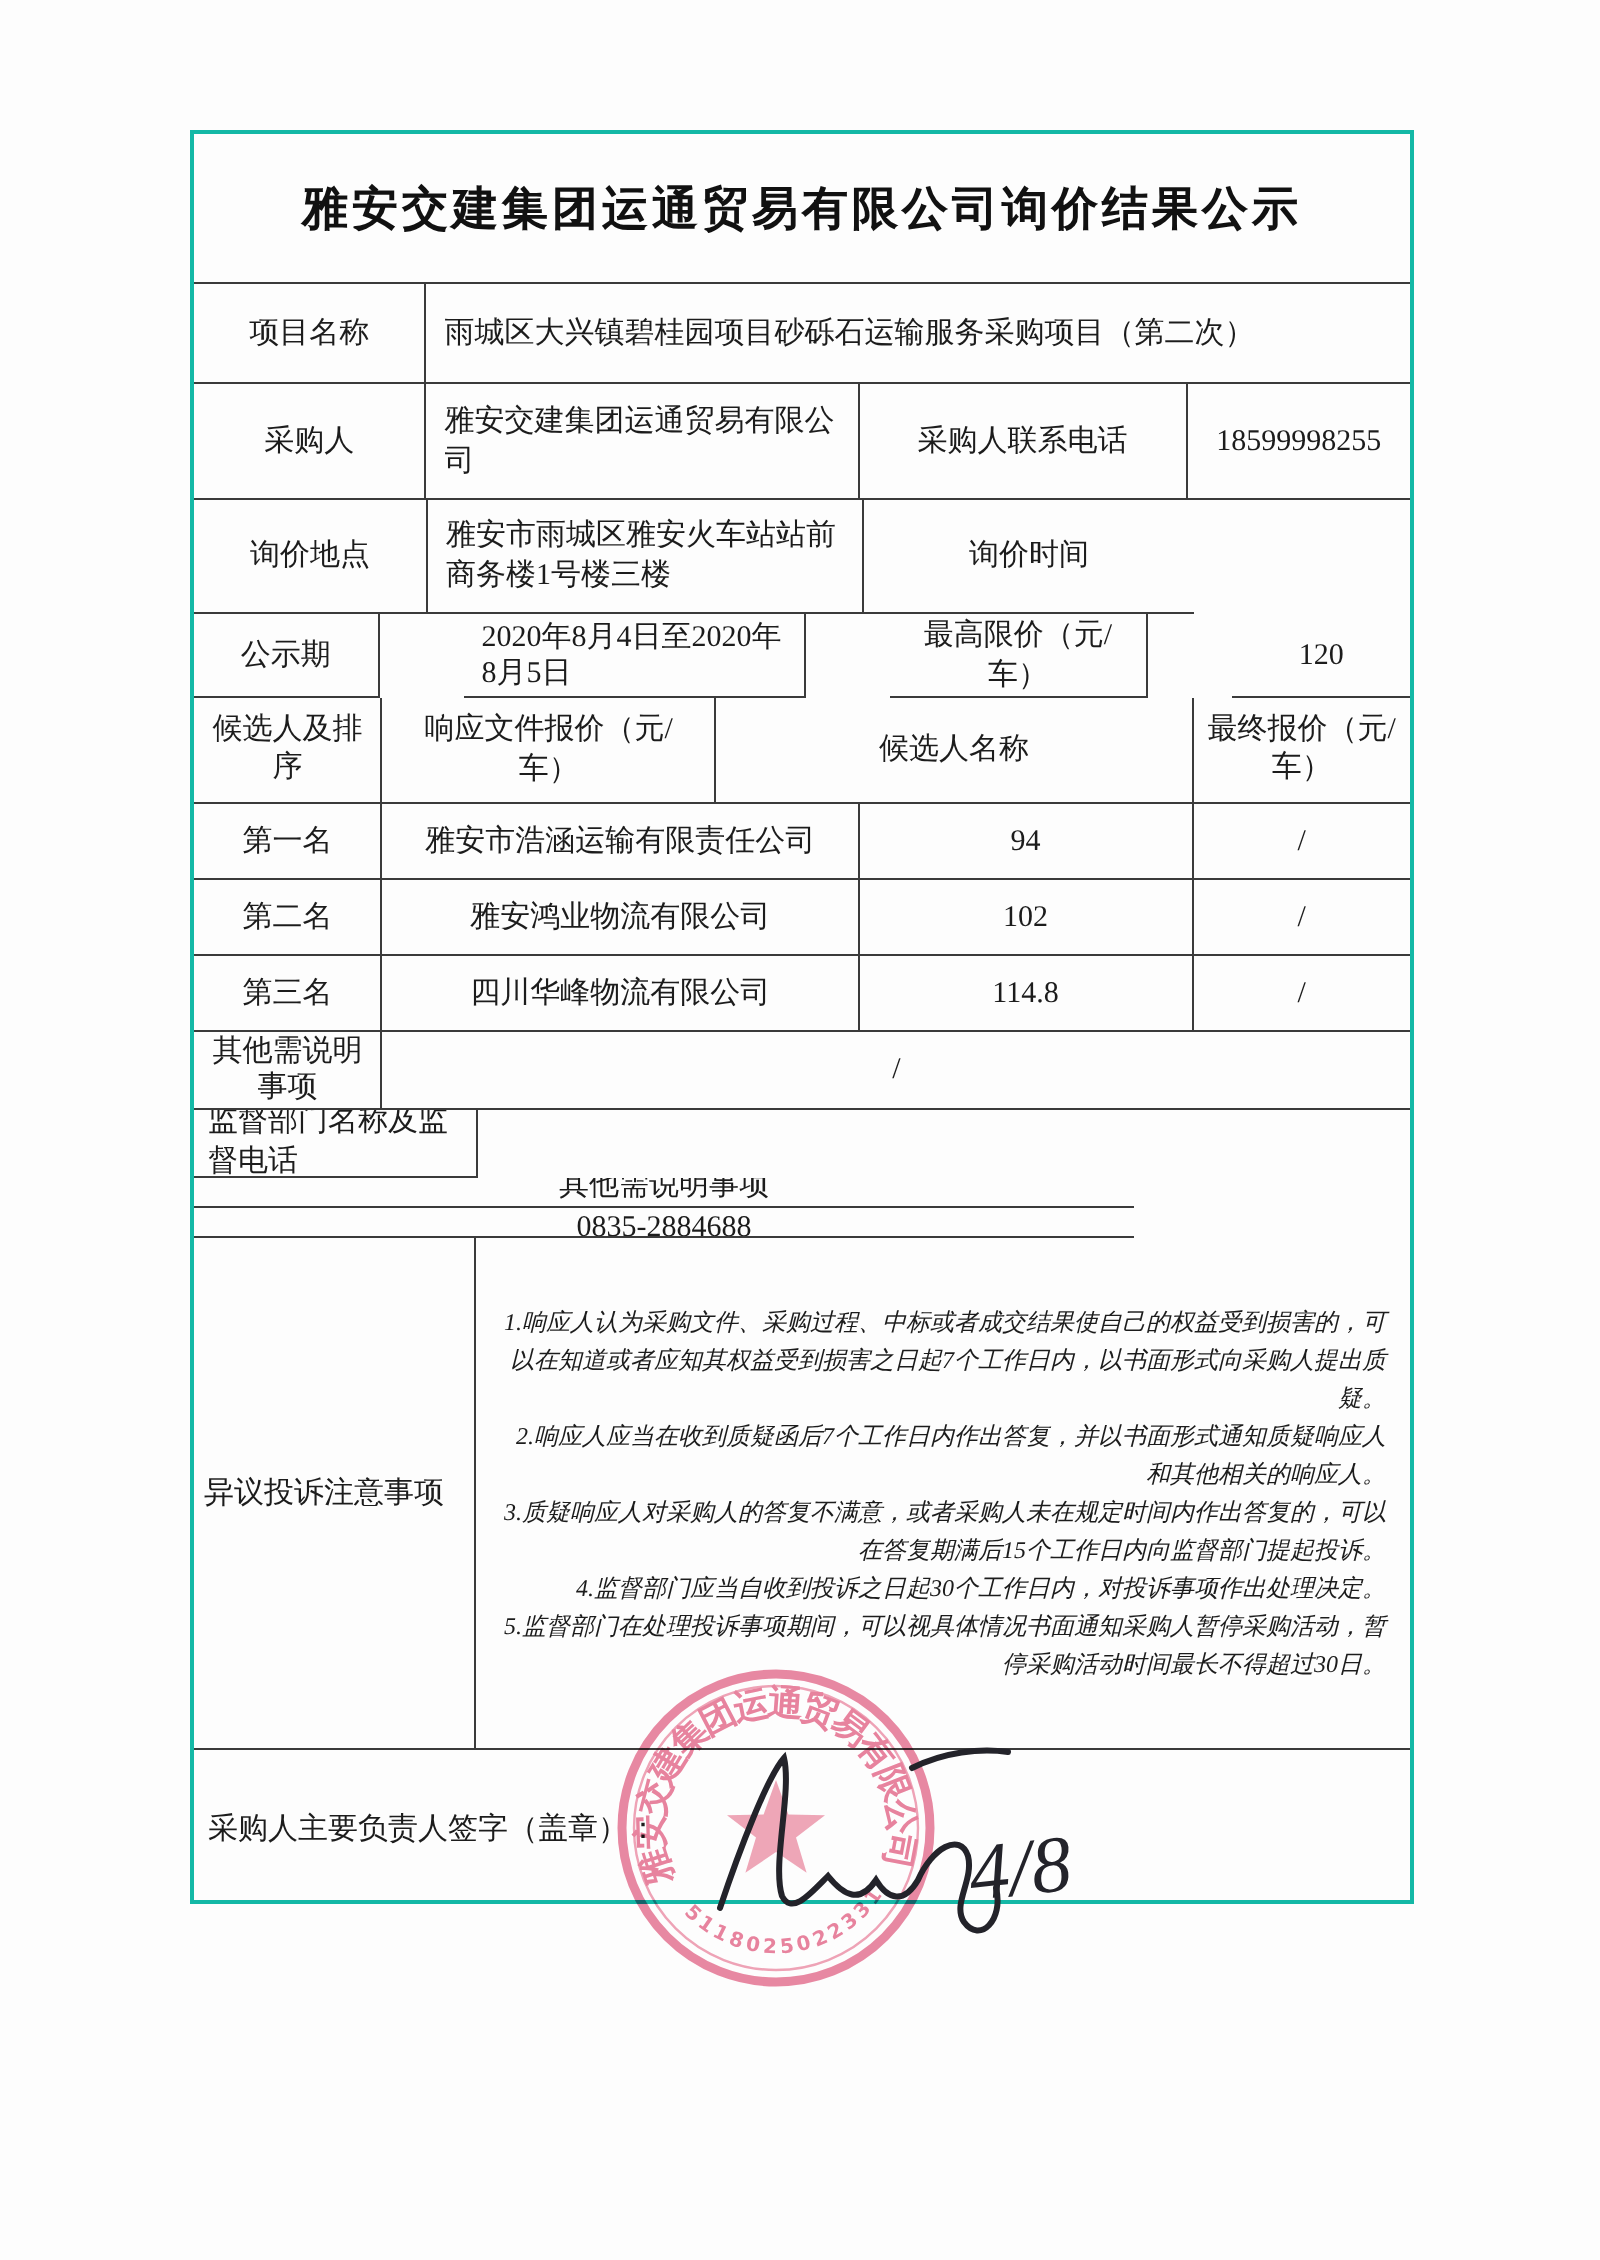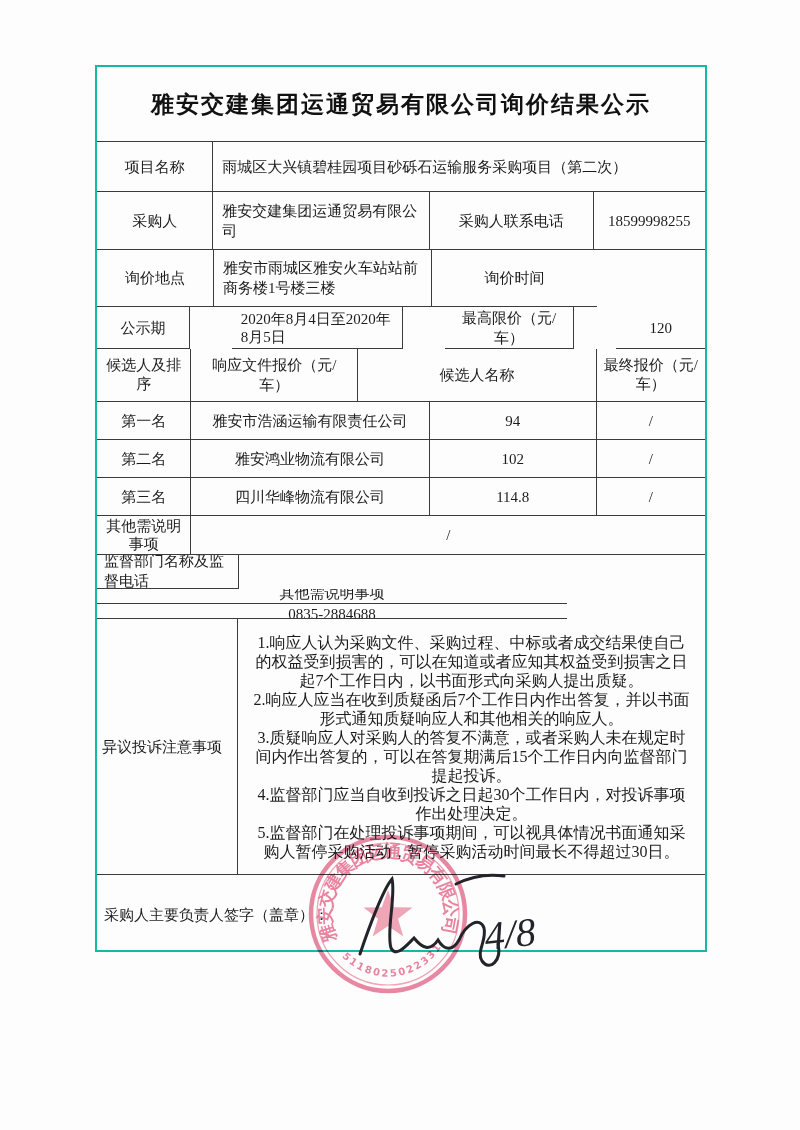--- a/index.html
+++ b/index.html
@@ -31,21 +31,21 @@
     font-family:"Liberation Sans","DejaVu Sans",sans-serif;
     font-weight:bold;font-size:23px;letter-spacing:2px;color:#111;
   }
   .stack{flex-direction:column;align-items:stretch;padding:0;}
   .stack .sub{
     flex:1 1 50%;display:flex;align-items:center;justify-content:center;
     box-sizing:border-box;
   }
   .stack .sub:first-child{border-bottom:1.5px solid #3b3b3b;}
   .notice-body{display:block;padding:8px 12px;}
-  .notice-body p{margin:0;font-size:16px;line-height:19px;text-align:center;}
+  .notice-body p{margin:0;font-size:12px;line-height:19px;text-align:right;font-style:italic;}
   .stamp-wrap{position:absolute;left:303px;top:829px;width:170px;height:170px;
     mix-blend-mode:multiply;opacity:.92;pointer-events:none;}
   .sig-wrap{position:absolute;left:338px;top:862px;width:215px;height:112px;
     pointer-events:none;}
   svg{display:block;}
 </style>
 </head>
 <body>
 
 <div class="sheet">

